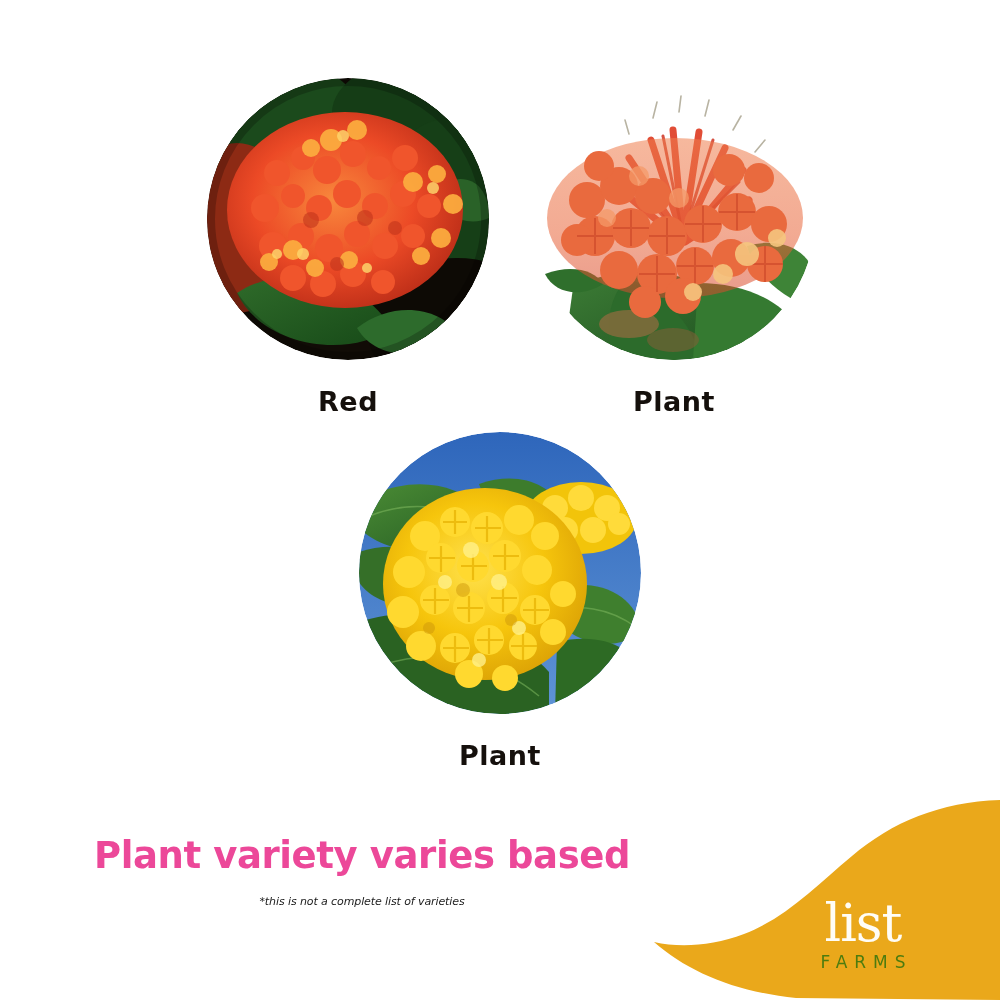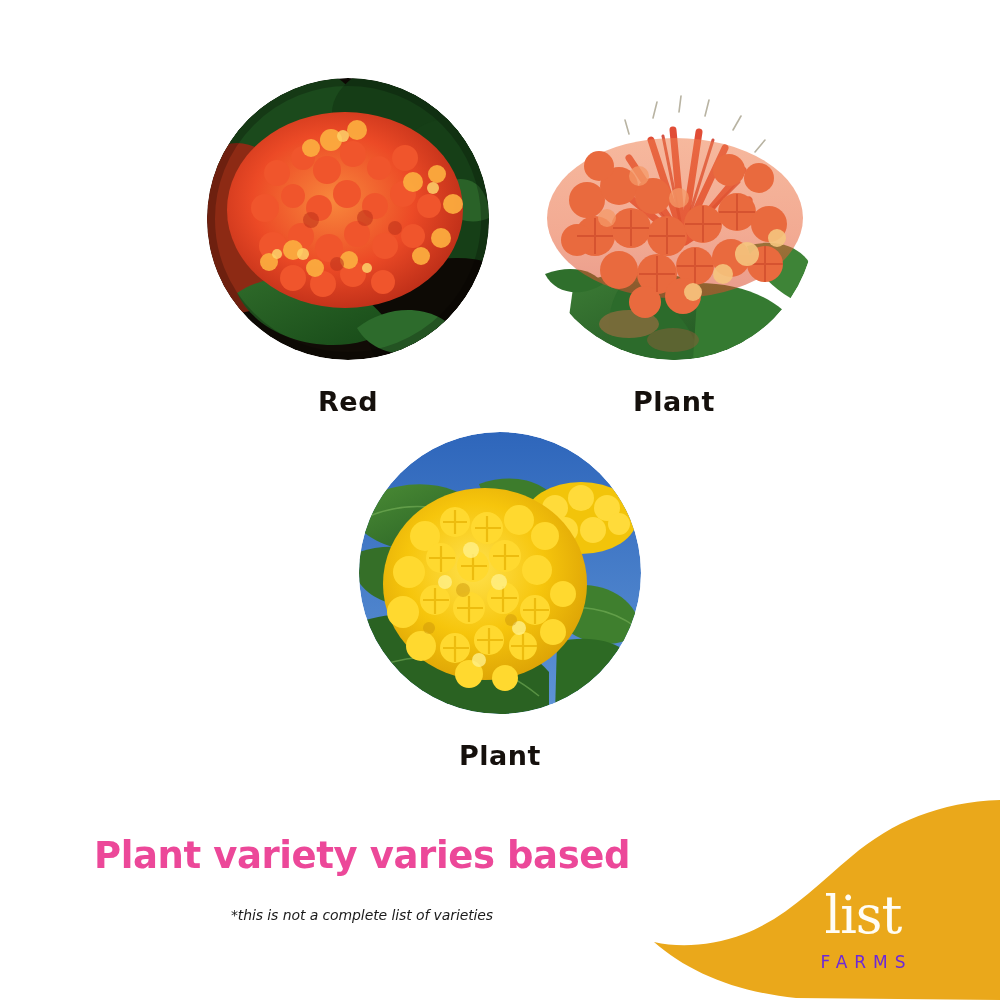--- a/index.html
+++ b/index.html
@@ -64,24 +64,24 @@
   }
   #caption-headline {
     font-family: "DejaVu Sans", sans-serif;
     font-weight: 700;
     font-size: 37px;
     line-height: 1.28;
     color: #ec4899;
     letter-spacing: -0.4px;
   }
   #caption-subnote {
-    margin-top: 28px;
+    margin-top: 16px;
     font-family: "DejaVu Sans", sans-serif;
     font-style: italic;
-    font-size: 14px;
+    font-size: 11px;
     color: #1b1b1b;
     letter-spacing: -0.1px;
   }
 
   
   #brand-leaf {
     position: absolute;
     right: 0;
     bottom: 0;
     width: 360px;
@@ -98,27 +98,27 @@
     pointer-events: none;
   }
   #brand-wordmark {
     font-family: "DejaVu Serif", serif;
     font-size: 52px;
     line-height: 0.95;
     color: #fffdf6;
     letter-spacing: -1px;
   }
   #brand-subwordmark {
-    margin-top: 12px;
+    margin-top: 4px;
     font-family: "DejaVu Sans", sans-serif;
     font-size: 17px;
     font-weight: 400;
     letter-spacing: 7px;
     padding-left: 7px;
-    color: #6d28d9;
+    color: #4d7c0f;
   }
 </style>
 </head>
 <body>
 
 <div id="stage">
 
   <div class="variety" id="variety-red">
     <div class="photo-circle">
       <svg viewBox="0 0 282 282" preserveAspectRatio="xMidYMid slice" aria-hidden="true">

